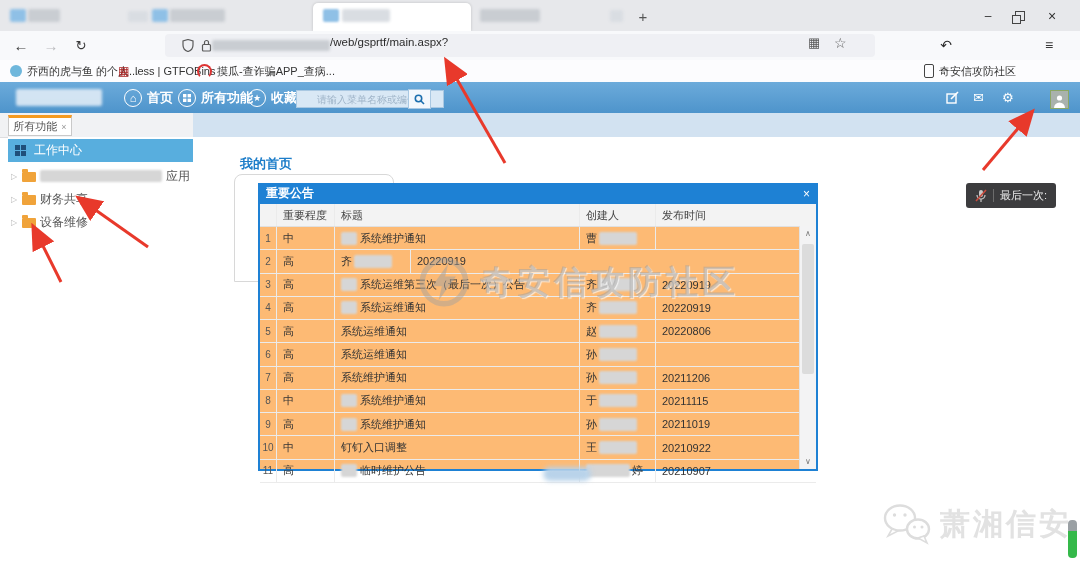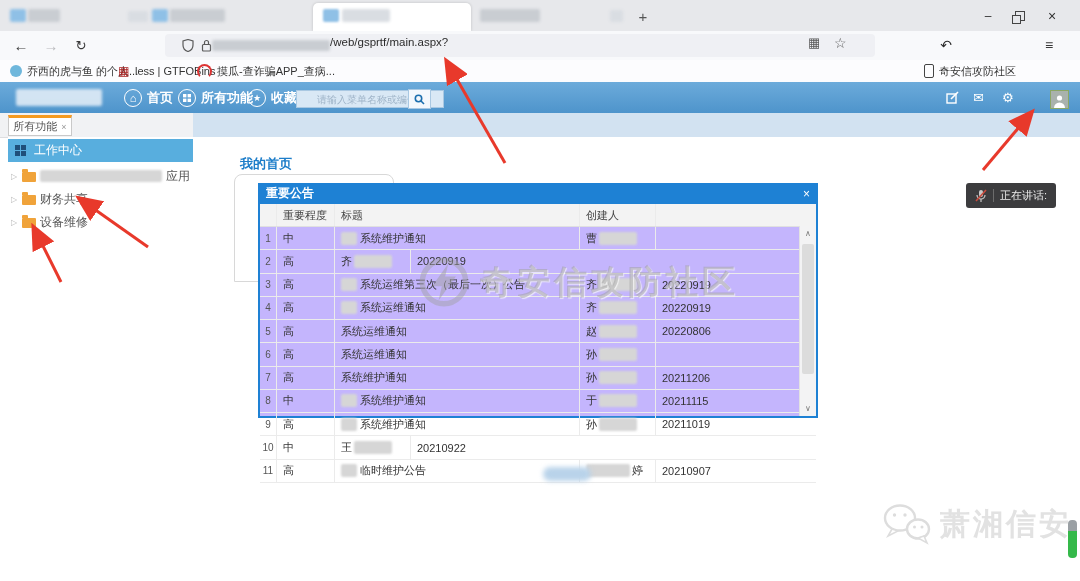--- a/index.html
+++ b/index.html
@@ -72,21 +72,21 @@
   .main{position:absolute;left:193px;top:137px;width:887px;height:444px;background:#fff;}
   .page-title{position:absolute;left:47px;top:18px;color:#1d7dc9;font-size:13px;font-weight:bold;}
   .under-panel{position:absolute;left:41px;top:37px;width:158px;height:106px;background:#fff;
                border:1px solid #d8d8d8;border-radius:8px 8px 0 0;}
 
   
   .modal{position:absolute;left:258px;top:183px;width:560px;height:290px;z-index:3;}
   .modal-hd{height:21px;background:#1e81d4;display:flex;align-items:center;color:#fff;font-size:12px;
             font-weight:bold;padding:0 8px;box-sizing:border-box;}
   .modal-x{margin-left:auto;font-size:12px;font-weight:normal;cursor:default;}
-  .modal-bd{height:214px;background:#c4b5fd;border:2px solid #1e81d4;border-top:none;box-sizing:border-box;
+  .modal-bd{height:267px;background:#fdba74;border:2px solid #1e81d4;border-top:none;box-sizing:border-box;
             display:flex;flex-direction:column;position:relative;}
   .thead{display:flex;height:22px;background:#f3f3f3;border-bottom:1px solid #e0e0e0;font-size:11px;color:#444;flex:none;}
   .trow{display:flex;height:22.27px;border-bottom:1px solid #ebebeb;font-size:11px;color:#333;flex:none;}
   .tc{height:100%;display:flex;align-items:center;padding:0 6px;border-right:1px solid #ebebeb;box-sizing:border-box;overflow:hidden;white-space:nowrap;}
   .c-num{width:17px;justify-content:center;padding:0;color:#555;font-size:10px;}
   .c-lvl{width:58px;}
   .c-ttl{width:245px;gap:3px;text-align:right;}
   .c-crt{width:76px;gap:2px;}
   .c-dt{width:142px;border-right:none;}
   .vscroll{position:absolute;right:0;top:22px;bottom:0;width:16px;background:#f3f3f4;border-left:1px solid #e2e2e2;}
@@ -276,20 +276,21 @@
   <div class="modal-hd">
     <span>重要公告</span>
     <span class="modal-x">×</span>
   </div>
   <div class="modal-bd">
     <div class="thead">
       <div class="tc c-num"></div>
       <div class="tc c-lvl">重要程度</div>
       <div class="tc c-ttl">标题</div>
       <div class="tc c-crt">创建人</div>
+      <div class="tc c-dt">发布时间</div>
     </div>
     <div>
         <div class="trow">
           <div class="tc c-num">1</div>
           <div class="tc c-lvl">中</div>
           <div class="tc c-ttl">
             <span class="redact" style="width: 16px;"></span>
             <span>系统维护通知</span>
           </div>
           <div class="tc c-crt">
@@ -389,20 +390,23 @@
           </div>
           <div class="tc c-crt">
             <span>孙</span>
             <span class="redact" style="width: 38px;"></span>
           </div>
           <div class="tc c-dt">20211019</div>
         </div>
         <div class="trow">
           <div class="tc c-num">10</div>
           <div class="tc c-lvl">中</div>
+          <div class="tc c-ttl">
+            <span>钉钉入口调整</span>
+          </div>
           <div class="tc c-crt">
             <span>王</span>
             <span class="redact" style="width: 38px;"></span>
           </div>
           <div class="tc c-dt">20210922</div>
         </div>
         <div class="trow">
           <div class="tc c-num">11</div>
           <div class="tc c-lvl">高</div>
           <div class="tc c-ttl">
@@ -435,21 +439,21 @@
 </div>
 
 <div class="speak">
   <svg width="12" height="14" viewBox="0 0 12 14">
     <rect x="4" y="1" width="4" height="7" rx="2" fill="#c9c9c9"></rect>
     <path d="M2 6 a4 4 0 0 0 8 0" fill="none" stroke="#c9c9c9" stroke-width="1.2"></path>
     <line x1="6" y1="10" x2="6" y2="13" stroke="#c9c9c9" stroke-width="1.2"></line>
     <line x1="1" y1="12" x2="11" y2="1" stroke="#c94a3c" stroke-width="1.6"></line>
   </svg>
   <span class="div"></span>
-  <span>正在讲话:</span>
+  <span>最后一次:</span>
 </div>
 
 <div class="wm-blog">
   <svg width="50" height="42" viewBox="0 0 50 42">
     <ellipse cx="18" cy="15" rx="15" ry="12.5" fill="#fff" stroke="#ddd" stroke-width="2.4"></ellipse>
     <path d="M10 26 L6 33 L16 28 Z" fill="#fff" stroke="#ddd" stroke-width="1.6"></path>
     <circle cx="12.5" cy="12" r="1.7" fill="#ddd"></circle>
       <circle cx="23" cy="12" r="1.7" fill="#ddd"></circle>
     <ellipse cx="36" cy="26" rx="11" ry="9.5" fill="#fff" stroke="#ddd" stroke-width="2.4"></ellipse>
     <circle cx="32.5" cy="24" r="1.5" fill="#ddd"></circle>

